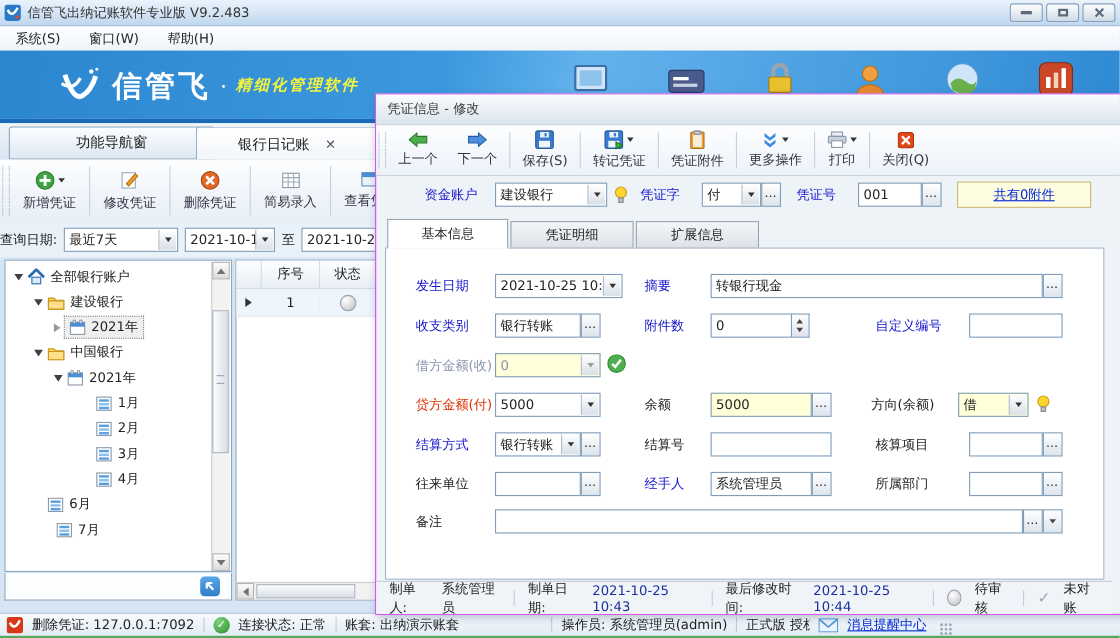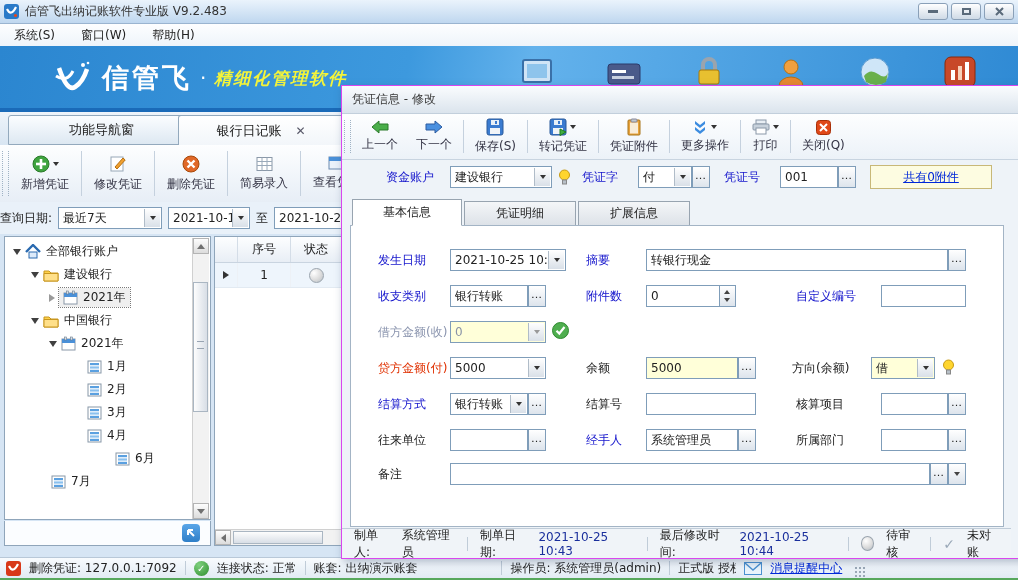--- a/index.html
+++ b/index.html
@@ -21,21 +21,21 @@
   .menubar{left:0;top:24px;width:1018px;height:22px;background:linear-gradient(#fdfeff,#eef4fa);
     border-bottom:1px solid #d4e0ec;display:flex;align-items:center;gap:26px;padding-left:14px}
   .menu-item{cursor:default}
   
   .banner{left:0;top:46px;width:1018px;height:66px;
     background:linear-gradient(100deg,#2b86d0 0%,#3d99de 40%,#63b2ec 52%,#2f8ad4 100%);
     border-bottom:4px solid #1a6ab8;box-sizing:border-box}
   .brandwrap{position:absolute;left:52px;top:14px;display:flex;align-items:center}
   .brand{color:#fff;font-size:27px;font-weight:bold;letter-spacing:3px;margin-left:8px}
   .branddot{color:#fff;font-size:20px;margin:0 8px}
-  .slogan{color:#f4f43a;font-size:17px;font-weight:bold;font-style:italic;letter-spacing:2px}
+  .slogan{color:#f4f43a;font-size:14px;font-weight:bold;font-style:italic;letter-spacing:2px}
   .hicons{position:absolute;left:520px;top:10px;display:flex;gap:52px;align-items:flex-end}
   
   .tabrow{left:0;top:112px;width:1018px;height:33px;background:linear-gradient(#eef4fa,#d8e5f2);
     border-bottom:1px solid #b8c8d8}
   .mtab{position:absolute;top:3px;height:30px;box-sizing:border-box;border:1px solid #93a9bd;
     display:flex;align-items:center;justify-content:center;font-size:13px}
   .mtab-nav{left:8px;width:187px;background:linear-gradient(#fbfdff,#dde8f2);border-radius:3px 3px 0 0}
   .mtab-journal{left:178px;width:166px;background:linear-gradient(#ffffff,#f2f6fa);border-bottom:none;border-radius:3px 3px 0 0}
   .tabclose{margin-left:14px;color:#556;font-size:12px;cursor:pointer}
   
@@ -378,21 +378,21 @@
       <span class="tico">
           <svg width="15" height="14">
             <rect x="1" y="1" width="13" height="12" fill="#fff" stroke="#8898a8"></rect>
             <rect x="3" y="3" width="9" height="2.2" fill="#5aa0e0"></rect>
             <rect x="3" y="6.4" width="9" height="2.2" fill="#8ac0ee"></rect>
             <rect x="3" y="9.8" width="9" height="2.2" fill="#5aa0e0"></rect>
           </svg>
         </span>
       <span>4月</span>
     </div>
-    <div class="trow" style="padding-left:110px">
+    <div class="trow" style="padding-left:38px">
       <span class="tico">
           <svg width="15" height="14">
             <rect x="1" y="1" width="13" height="12" fill="#fff" stroke="#8898a8"></rect>
             <rect x="3" y="3" width="9" height="2.2" fill="#5aa0e0"></rect>
             <rect x="3" y="6.4" width="9" height="2.2" fill="#8ac0ee"></rect>
             <rect x="3" y="9.8" width="9" height="2.2" fill="#5aa0e0"></rect>
           </svg>
         </span>
       <span>6月</span>
     </div>

